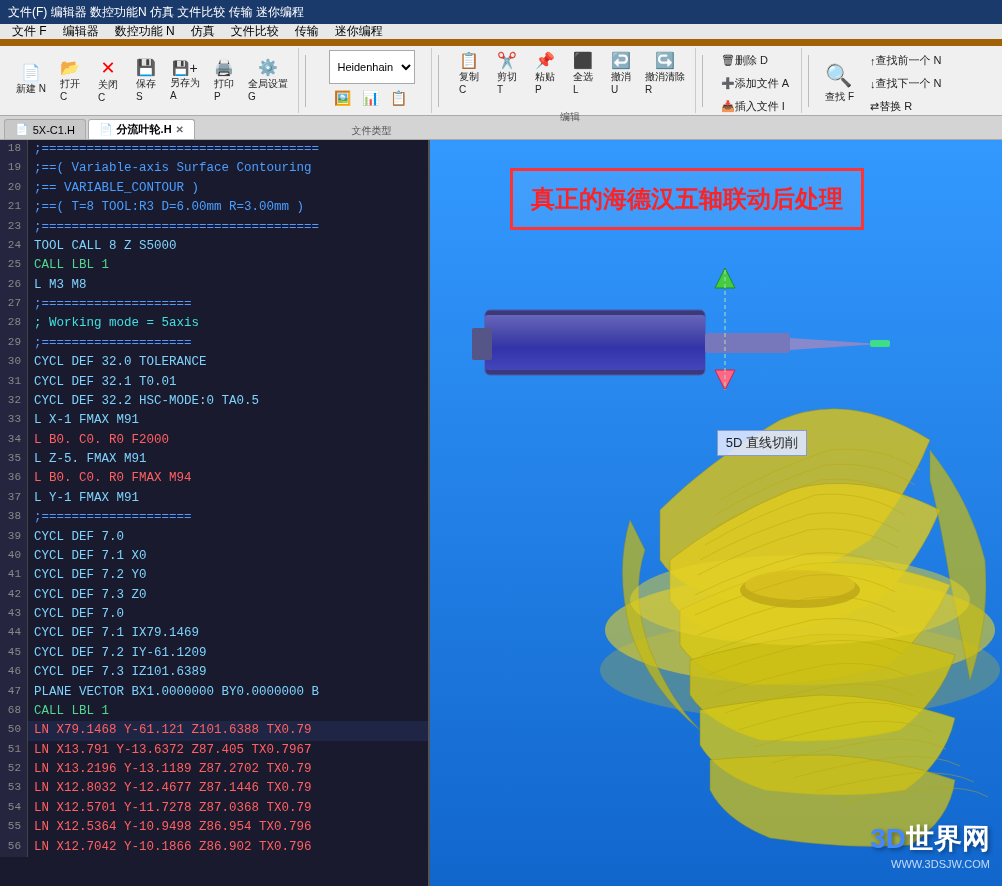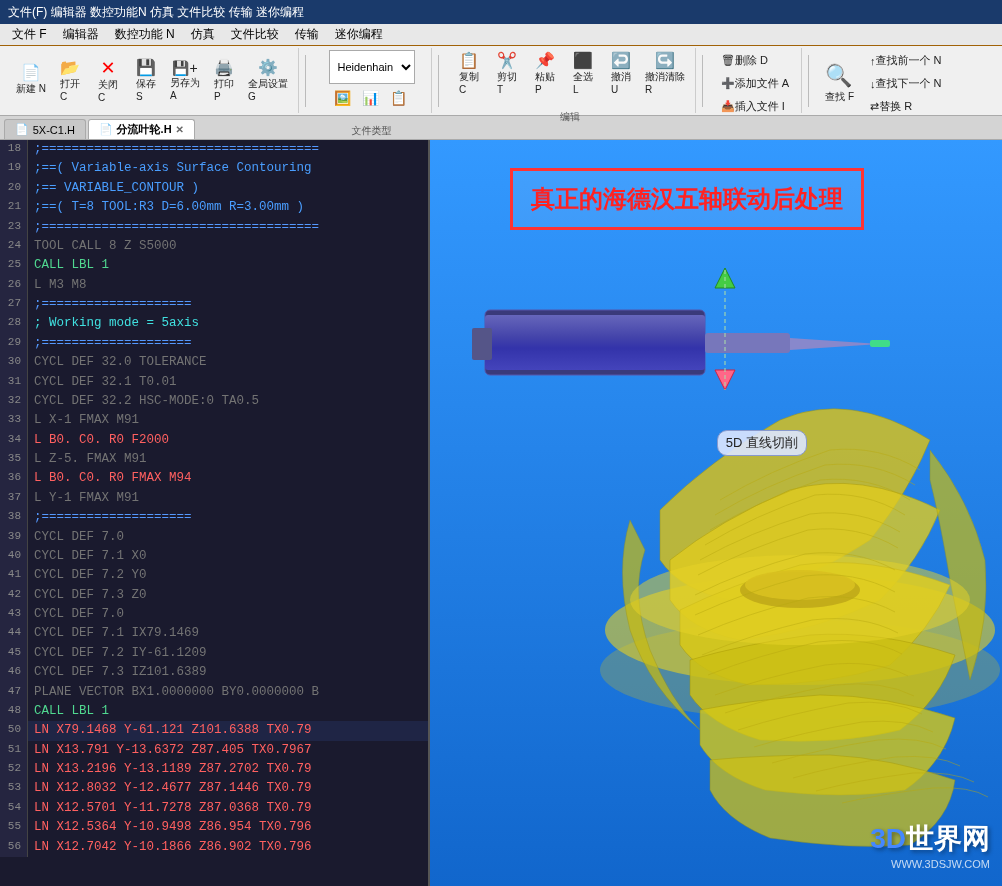--- a/index.html
+++ b/index.html
@@ -16,21 +16,21 @@
       font-size: 12px;
     }
 
     
     .menu-bar {
       height: 22px;
       background: #e8e8e8;
       display: flex;
       align-items: center;
       padding: 0 4px;
-      border-bottom: 1px solid #a16207;
+      border-bottom: 7px solid #a16207;
       font-size: 12px;
     }
     .menu-item {
       padding: 2px 8px;
       cursor: pointer;
       white-space: nowrap;
     }
 
     
     .toolbar {
@@ -158,21 +158,21 @@
       background: #252540;
       user-select: none;
       font-size: 11px;
       border-right: 1px solid #444;
     }
     .line-content {
       padding-left: 6px;
       white-space: pre;
       flex: 1;
     }
-    .c-white { color: #737373; }
+    .c-white { color: #7dd3fc; }
     .c-blue { color: #4a9eff; }
     .c-red { color: #ff6060; }
     .c-green { color: #50d890; }
     .c-cyan { color: #40e0e0; }
     .c-separator { color: #5599ff; }
     .line-highlight { background: rgba(60,100,200,0.15); }
 
     
     .viewport {
       flex: 1;
@@ -198,21 +198,21 @@
     
     .label-5d {
       position: absolute;
       top: 290px;
       right: 195px;
       background: rgba(220,230,255,0.9);
       border: 1px solid #8899cc;
       padding: 3px 8px;
       font-size: 13px;
       color: #222;
-      border-radius: 10px;
+      border-radius: 0;
     }
 
     
     .viewport-3d {
       position: absolute;
       top: 0; left: 0; right: 0; bottom: 0;
     }
 
     
     .watermark {
@@ -498,21 +498,21 @@
       </div>
       <div class="code-line">
         <span class="line-num">46</span>
         <span class="line-content c-white">CYCL DEF 7.3 IZ101.6389</span>
       </div>
       <div class="code-line">
         <span class="line-num">47</span>
         <span class="line-content c-white">PLANE VECTOR BX1.0000000 BY0.0000000 B</span>
       </div>
       <div class="code-line">
-        <span class="line-num">48</span>
+        <span class="line-num">68</span>
         <span class="line-content c-green">CALL LBL 1</span>
       </div>
       <div class="code-line line-highlight">
         <span class="line-num">50</span>
         <span class="line-content c-red">LN X79.1468 Y-61.121 Z101.6388 TX0.79</span>
       </div>
       <div class="code-line">
         <span class="line-num">51</span>
         <span class="line-content c-red">LN X13.791 Y-13.6372 Z87.405 TX0.7967</span>
       </div>

